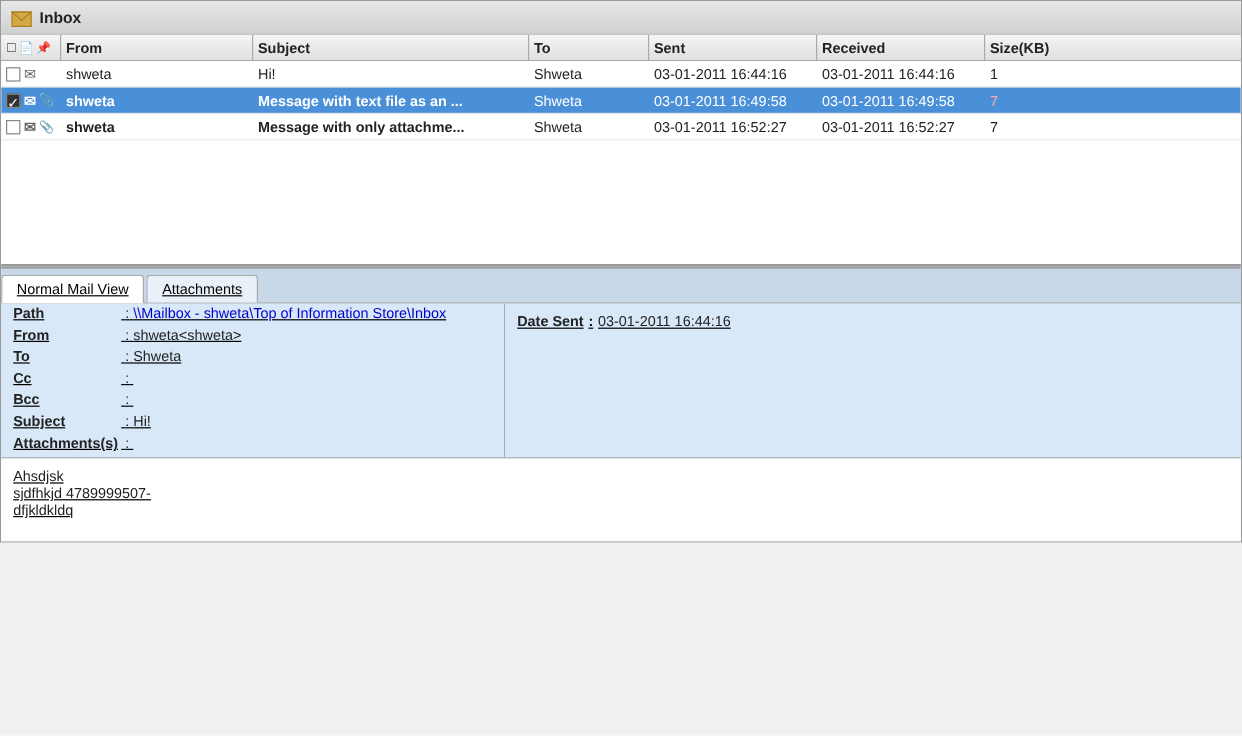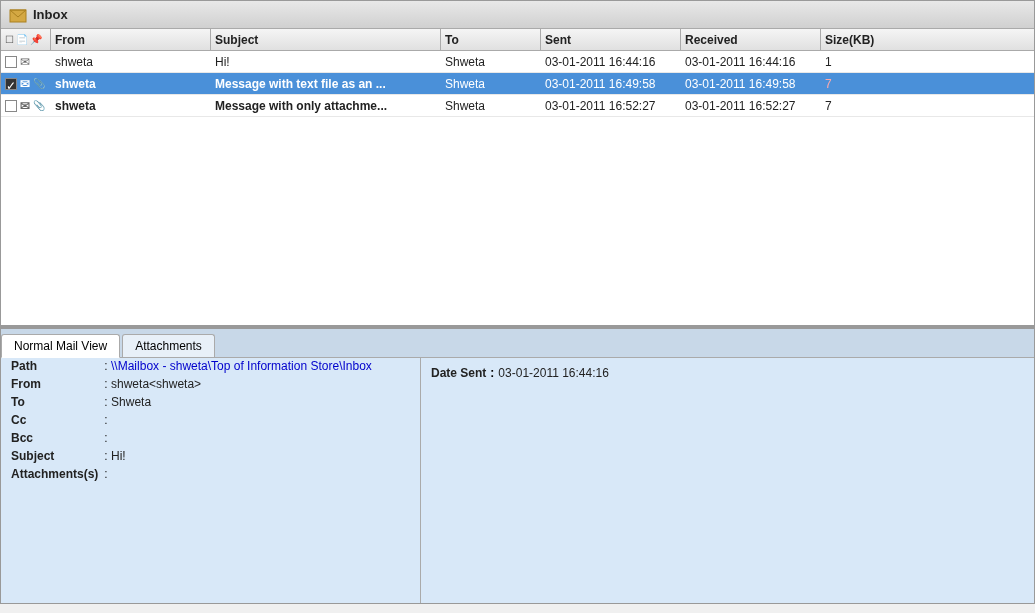--- a/index.html
+++ b/index.html
@@ -1,19 +1,19 @@
 <!DOCTYPE html>
 <html><head>
   <meta charset="utf-8">
   <style>
     * { box-sizing: border-box; margin: 0; padding: 0; }
     body { font-family: Arial, sans-serif; font-size: 12px; background: #f0f0f0; width: 1035px; height: 613px; overflow: hidden; }
 
     
-    .app-container { width: 1035px; height: 604px; display: flex; flex-direction: column; border: 1px solid #999; background: #fff; }
+    .app-container { width: 1035px; height: 452px; display: flex; flex-direction: column; border: 1px solid #999; background: #fff; }
 
     
     .title-bar { background: linear-gradient(to bottom, #e8e8e8, #d0d0d0); padding: 4px 8px; display: flex; align-items: center; gap: 6px; border-bottom: 1px solid #aaa; height: 28px; }
     .title-bar-text { font-size: 13px; font-weight: bold; color: #222; }
 
     
     .table-header { display: flex; background: linear-gradient(to bottom, #f5f5f5, #e0e0e0); border-bottom: 1px solid #aaa; height: 22px; align-items: center; }
     .th-check { width: 50px; min-width: 50px; border-right: 1px solid #aaa; height: 100%; display: flex; align-items: center; padding-left: 4px; }
     .th-cell { border-right: 1px solid #aaa; height: 100%; display: flex; align-items: center; padding: 0 4px; font-size: 12px; font-weight: bold; color: #222; cursor: pointer; }
     .th-cell:last-child { border-right: none; }
@@ -39,21 +39,21 @@
     .cell-to { width: 100px; min-width: 100px; }
     .cell-sent { width: 140px; min-width: 140px; }
     .cell-received { width: 140px; min-width: 140px; }
     .cell-size { width: 80px; min-width: 80px; }
 
     
     .attach-icon { font-size: 11px; color: #555; }
     .selected .attach-icon { color: #ddd; }
 
     
-    .bottom-panel { display: flex; flex-direction: column; background: #d8e8f8; border-top: 2px solid #999; flex: 1; }
+    .bottom-panel { display: flex; flex-direction: column; background: #d8e8f8; border-top: 2px solid #999; flex: 1; text-decoration: underline; }
 
     
     .tabs-row { display: flex; align-items: flex-end; background: #c8d8e8; border-bottom: 1px solid #aaa; padding-top: 4px; }
     .tab { padding: 4px 12px; border: 1px solid #aaa; border-bottom: none; background: #e8f0f8; cursor: pointer; font-size: 12px; margin-right: 2px; border-radius: 3px 3px 0 0; }
     .tab.active { background: #fff; border-bottom: 1px solid #fff; z-index: 1; position: relative; bottom: -1px; }
 
     
     .detail-split { display: flex; flex: 1; min-height: 0; }
 
     
@@ -195,14 +195,19 @@
 
       <div class="detail-right">
         <div class="datetime-row">
           <span class="datetime-label">Date Sent</span>
           <span class="datetime-colon">:</span>
           <span class="datetime-value">03-01-2011 16:44:16</span>
         </div>
       </div>
     </div>
 
+    <div class="message-body" id="message-body">
+    <div>Ahsdjsk</div>
+        <div>sjdfhkjd 4789999507-</div>
+        <div>dfjkldkldq</div>
+      </div>
   </div>
 </div>
 
 </body></html>

